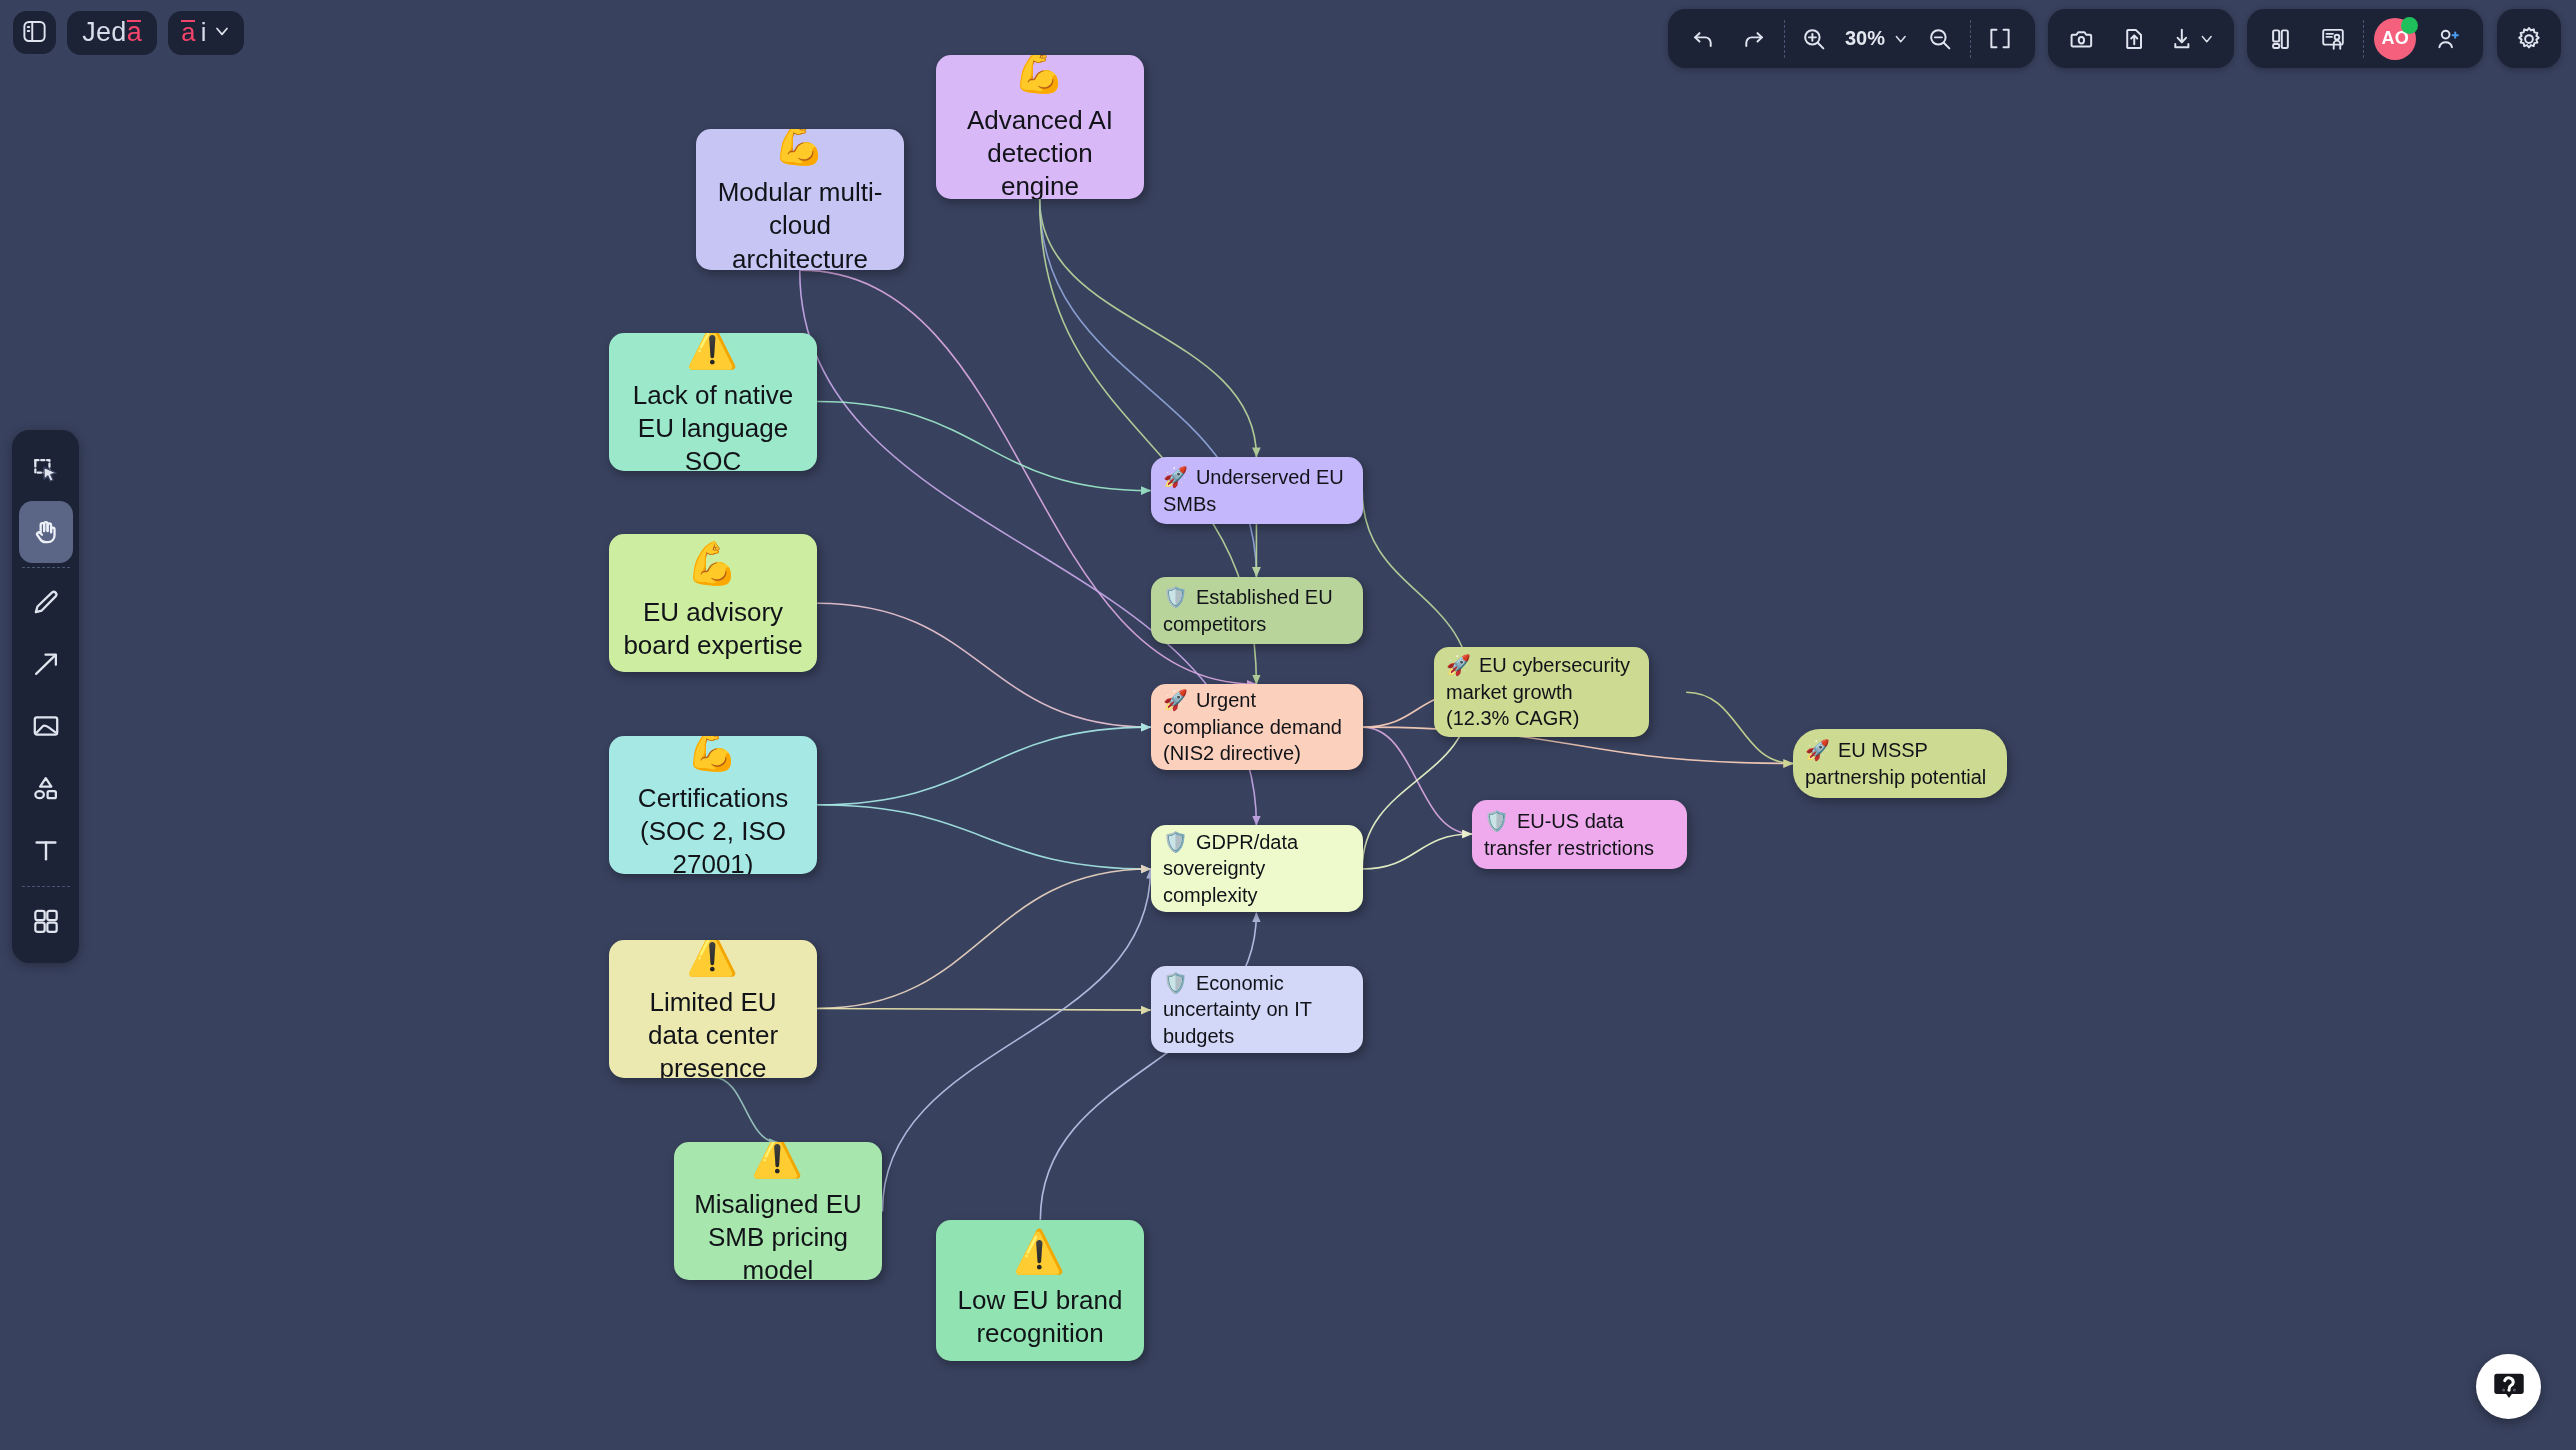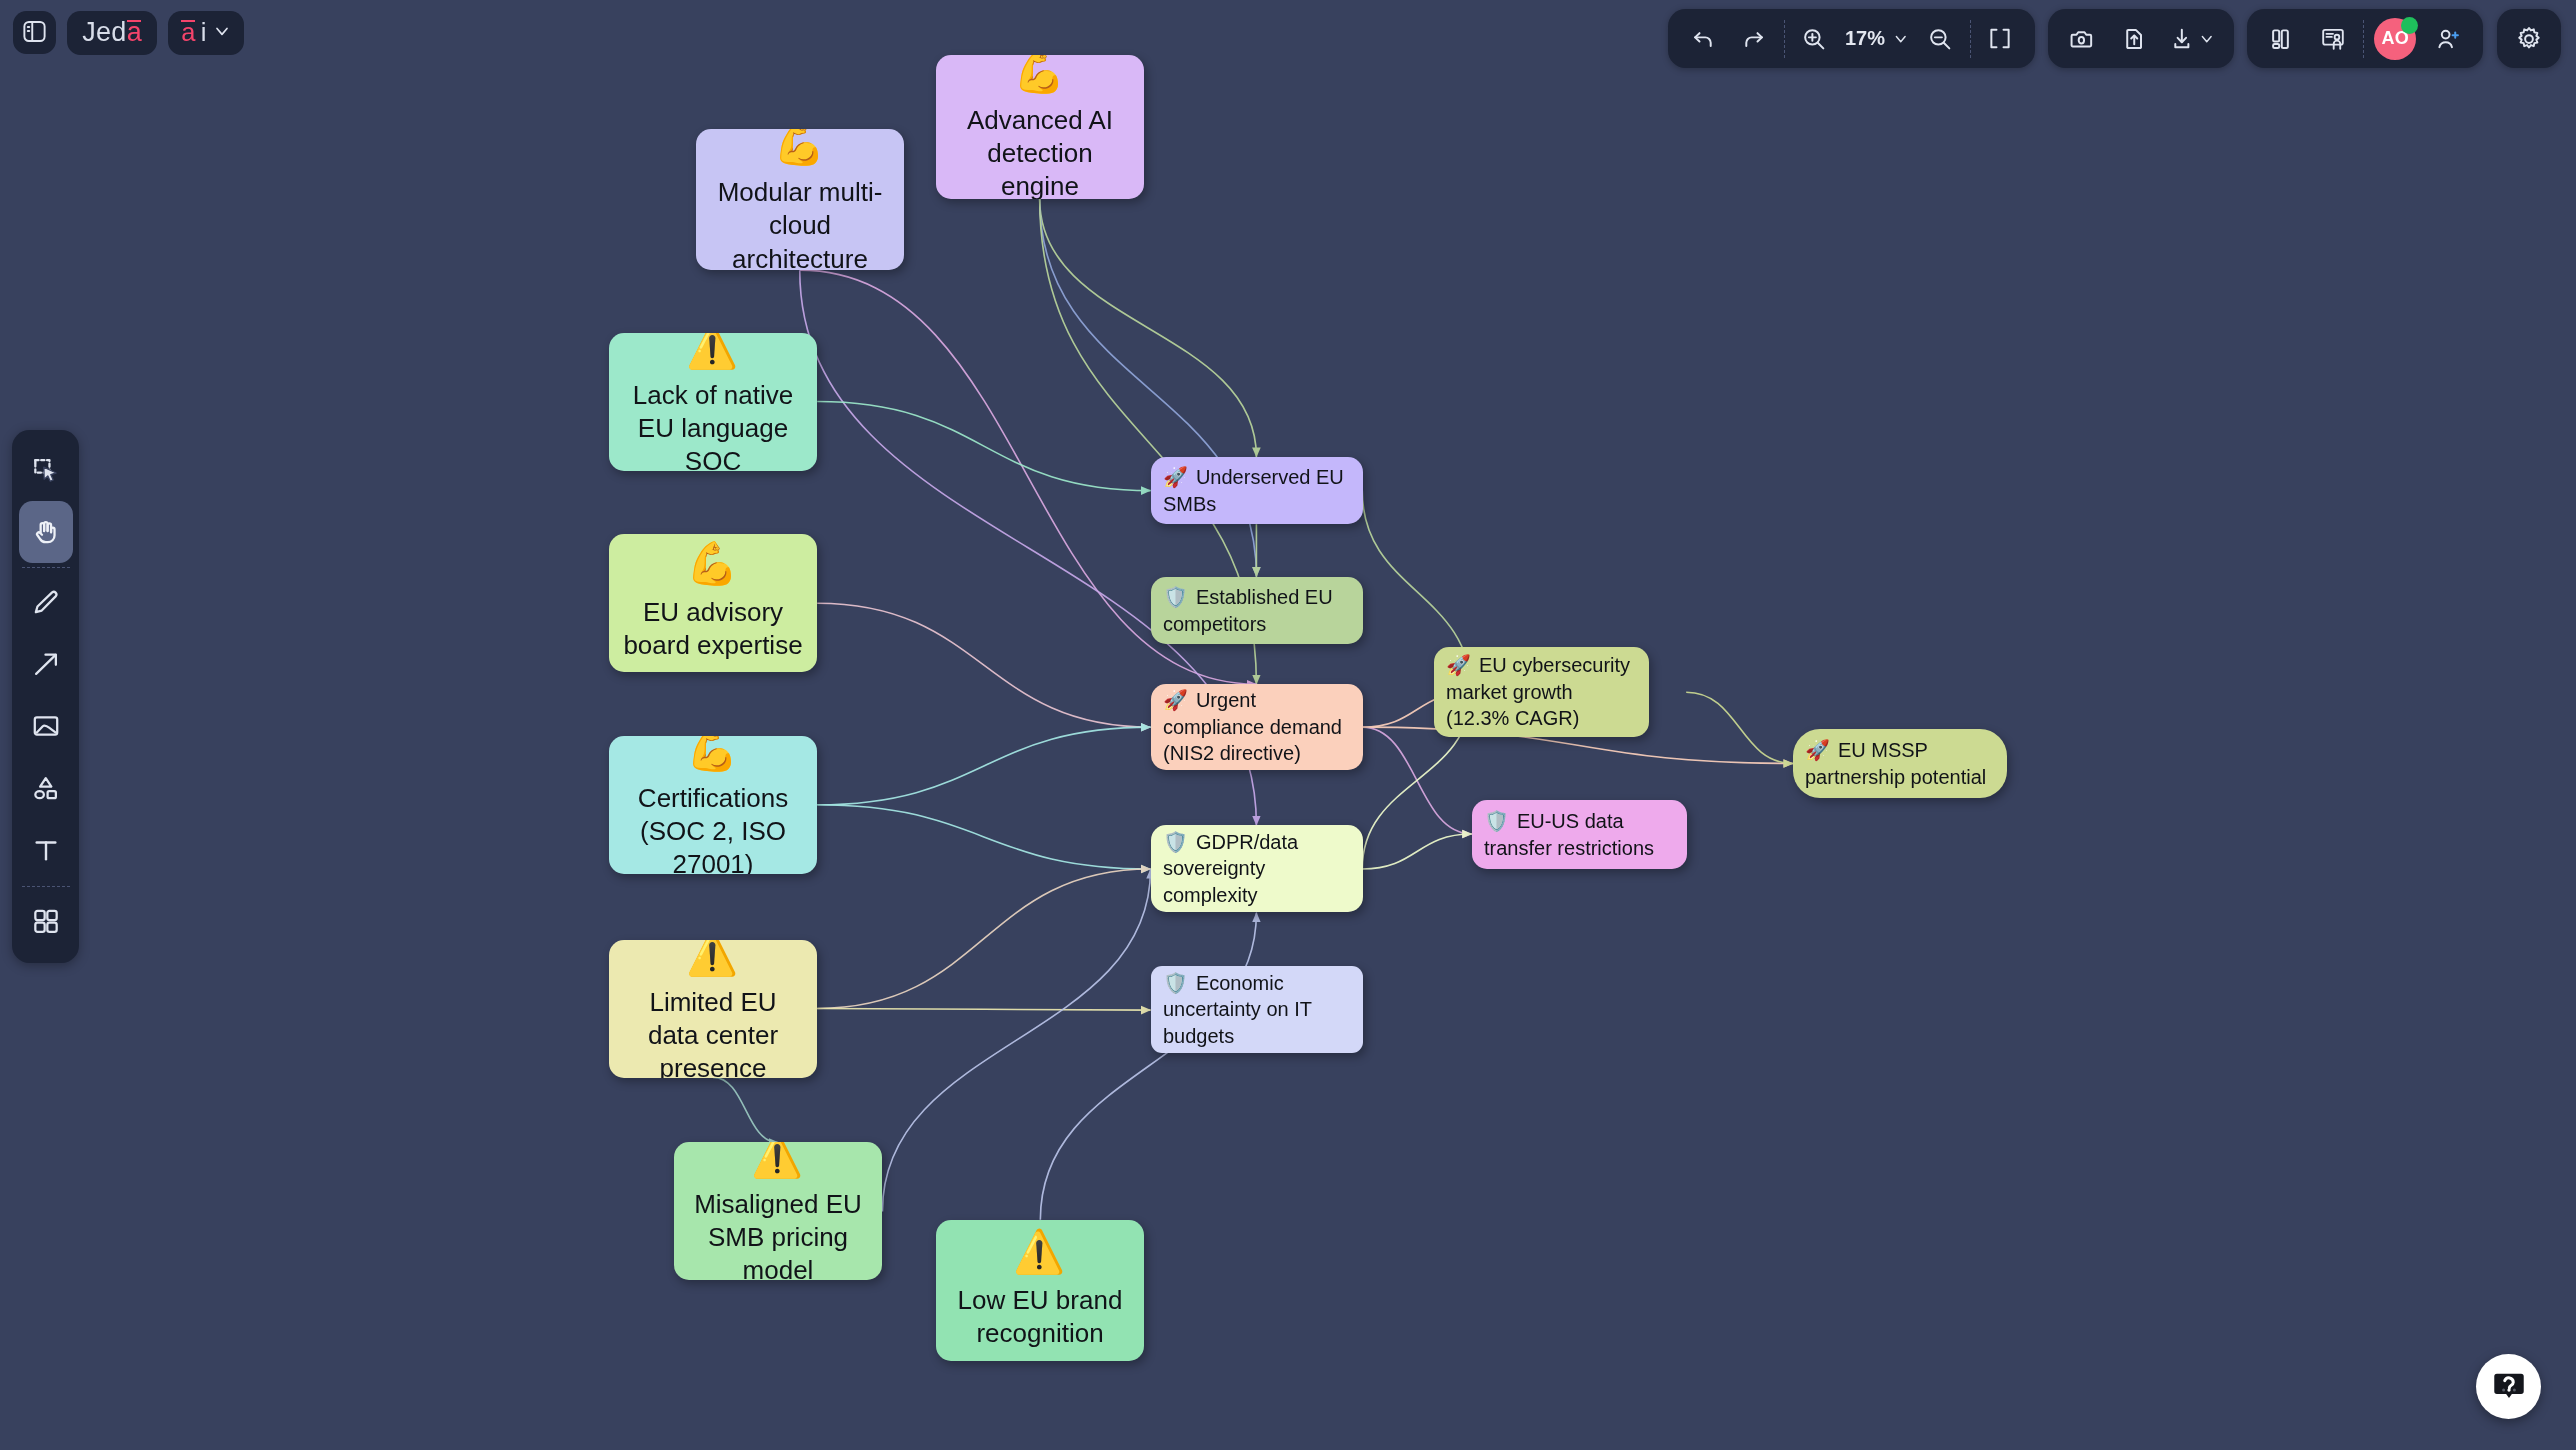--- a/index.html
+++ b/index.html
@@ -229,21 +229,21 @@
       </div>
       <div class="node inline" style="left: 1151px; top: 577px; width: 212px; height: 67px; background: rgb(184, 212, 155);">
         <div class="label"><span class="emoji">🛡️</span>Established EU competitors</div>
       </div>
       <div class="node inline" style="left: 1151px; top: 684px; width: 212px; height: 86px; background: rgb(251, 208, 188);">
         <div class="label"><span class="emoji">🚀</span>Urgent compliance demand (NIS2 directive)</div>
       </div>
       <div class="node inline" style="left: 1151px; top: 825px; width: 212px; height: 87px; background: rgb(238, 250, 203);">
         <div class="label"><span class="emoji">🛡️</span>GDPR/data sovereignty complexity</div>
       </div>
-      <div class="node inline" style="left: 1151px; top: 966px; width: 212px; height: 87px; background: rgb(211, 216, 248); border-radius: 11px;">
+      <div class="node inline" style="left: 1151px; top: 966px; width: 212px; height: 87px; background: rgb(211, 216, 248);">
         <div class="label"><span class="emoji">🛡️</span>Economic uncertainty on IT budgets</div>
       </div>
       <div class="node inline" style="left: 1434px; top: 647px; width: 215px; height: 90px; background: rgb(204, 218, 146);">
         <div class="label"><span class="emoji">🚀</span>EU cybersecurity market growth (12.3% CAGR)</div>
       </div>
       <div class="node inline" style="left: 1472px; top: 800px; width: 215px; height: 69px; background: rgb(238, 170, 236);">
         <div class="label"><span class="emoji">🛡️</span>EU-US data transfer restrictions</div>
       </div>
       <div class="node inline" style="left: 1793px; top: 729px; width: 214px; height: 69px; background: rgb(204, 218, 146); border-radius: 27px;">
         <div class="label"><span class="emoji">🚀</span>EU MSSP partnership potential</div>
@@ -294,21 +294,21 @@
       <div class="vsep"></div>
       <div class="ibtn">
         <svg width="28" height="28" viewBox="0 0 24 24" fill="none" stroke="#dfe4ef" stroke-width="1.7" stroke-linecap="round">
           <circle cx="10.6" cy="10.6" r="6.2"></circle>
             <line x1="15.2" y1="15.2" x2="20" y2="20"></line>
           <line x1="10.6" y1="7.6" x2="10.6" y2="13.6"></line>
             <line x1="7.6" y1="10.6" x2="13.6" y2="10.6"></line>
         </svg>
       </div>
       <div id="zoomlabel">
-        <span>17%</span>
+        <span>30%</span>
         <svg width="17.5" height="17.5" viewBox="0 0 24 24" fill="none" stroke="#dfe4ef" stroke-width="2" stroke-linecap="round" stroke-linejoin="round">
             <polyline points="6 9 12 16 18 9"></polyline>
           </svg>
       </div>
       <div class="ibtn">
         <svg width="28" height="28" viewBox="0 0 24 24" fill="none" stroke="#dfe4ef" stroke-width="1.7" stroke-linecap="round">
           <circle cx="10.6" cy="10.6" r="6.2"></circle>
             <line x1="15.2" y1="15.2" x2="20" y2="20"></line>
           <line x1="7.6" y1="10.6" x2="13.6" y2="10.6"></line>
         </svg>

